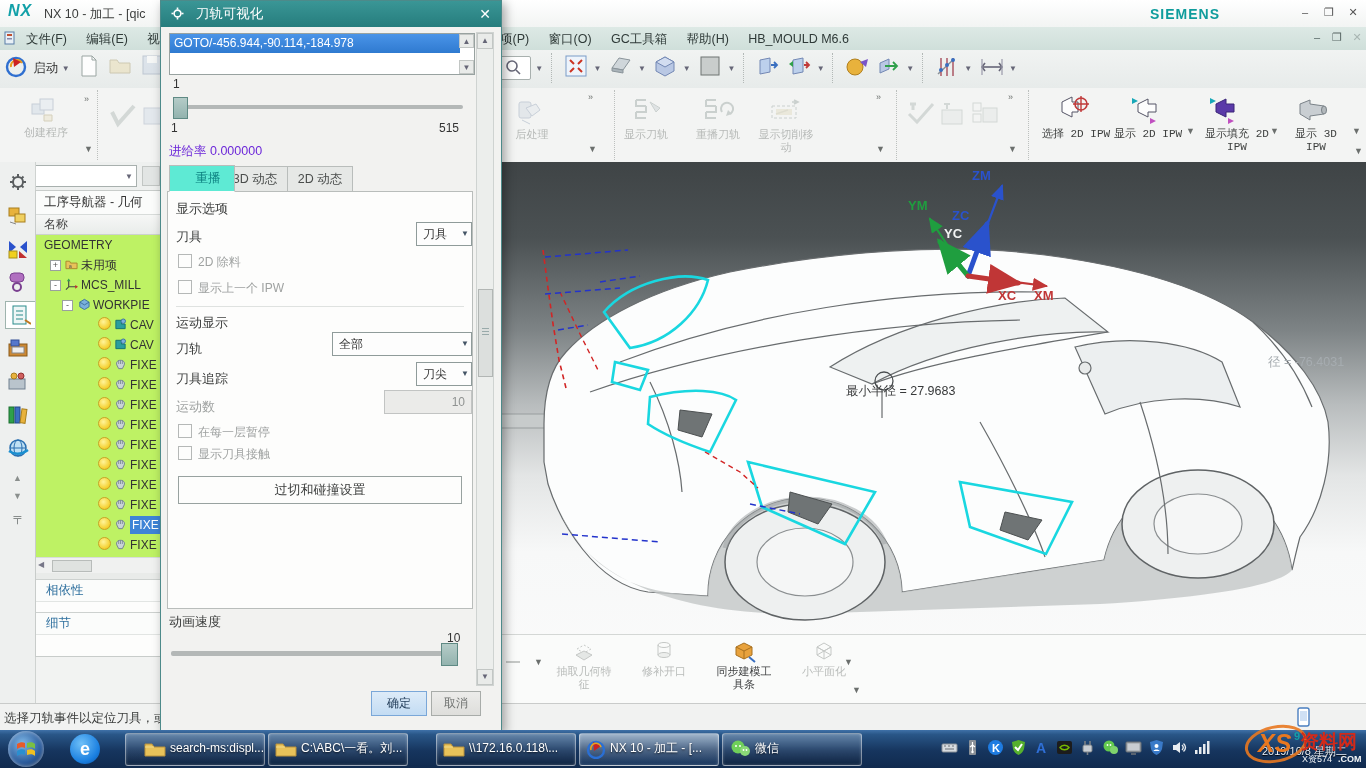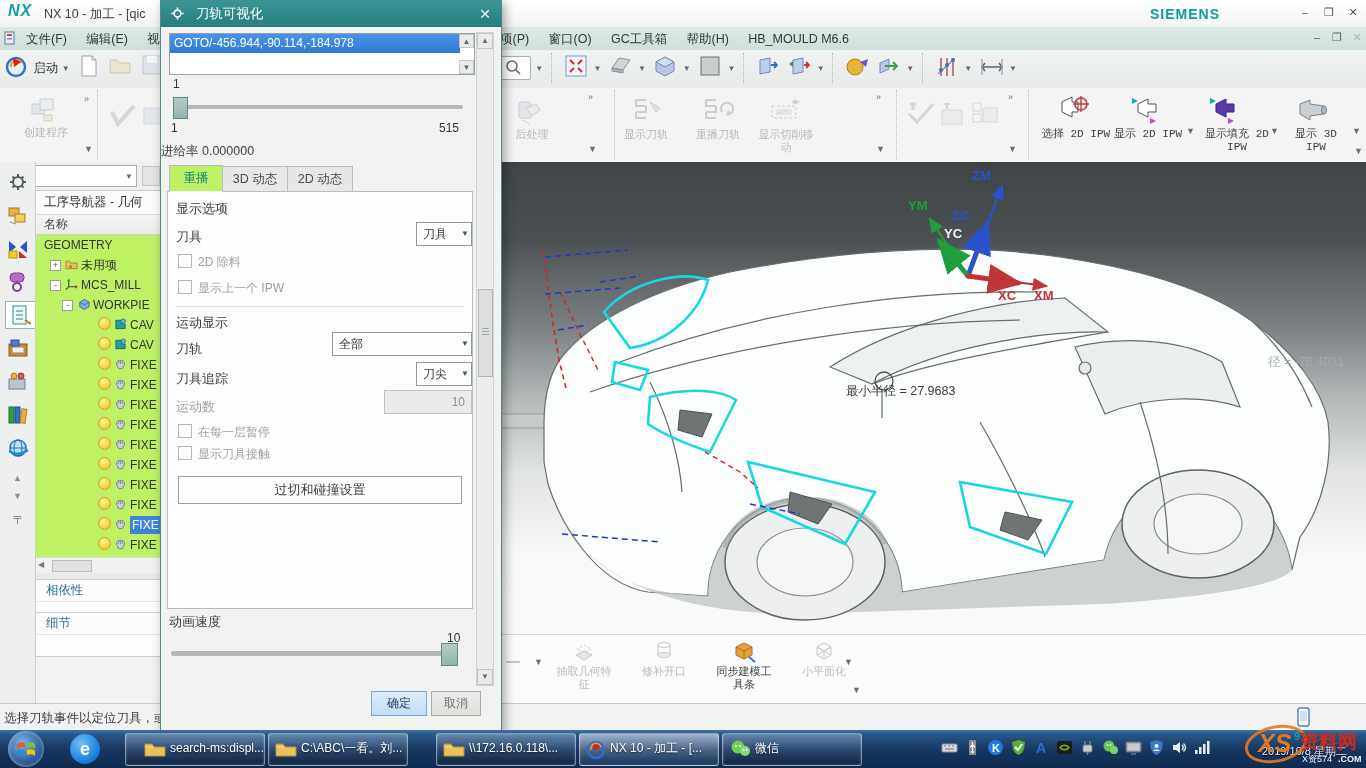--- a/index.html
+++ b/index.html
@@ -27,21 +27,21 @@
   #nav{left:35px;top:190px;width:125px;height:465px;background:#fdfdfc;border:1px solid #c8ccca;}
   .treerow{position:relative;height:20px;line-height:20px;white-space:nowrap;overflow:hidden;font-size:12px;color:#333;}
   .toggle{display:inline-block;width:9px;height:9px;border:1px solid #9aa09e;background:#fff;font-size:9px;line-height:8px;text-align:center;color:#555;vertical-align:1px;}
   .bulb{display:inline-block;width:11px;height:11px;border-radius:50%;background:radial-gradient(circle at 40% 35%,#fff49a,#f4cf2d 70%,#caa21a);border:1px solid #c9a227;vertical-align:-1px;}
   .opic{display:inline-block;width:13px;height:12px;vertical-align:-1px;}
   .collhdr{height:21px;line-height:21px;background:#fbfcfb;border-top:1px solid #cdd1cf;border-bottom:1px solid #e2e5e3;color:#2e6f9e;padding-left:10px;font-size:12.5px;}
   
   #dialog{left:160px;top:0px;width:340px;height:730px;background:#f2f2f0;border:1px solid #4d8a8a;box-shadow:3px 3px 10px rgba(0,0,0,.35);z-index:40;}
   #dlg-title{position:absolute;left:0;top:0;right:0;height:26px;background:linear-gradient(#3a9696,#267d7d);color:#fff;font-size:13.5px;line-height:26px;}
   .dtab{position:absolute;top:0;height:25px;line-height:25px;text-align:center;font-size:12.5px;background:#e6e8e6;border:1px solid #b9bdbb;color:#4a4d4c;}
-  .dtab.active{background:#bef264;border-bottom:1px solid #fdfdfc;color:#0b7f7f;}
+  .dtab.active{background:#5eead4;border-bottom:1px solid #fdfdfc;color:#0b7f7f;padding-left:12px;}
   .cb{display:inline-block;width:12px;height:12px;border:1px solid #b5b8b7;background:#fdfdfc;vertical-align:-2px;margin-right:6px;}
   .dim{color:#9fa2a1;}
   .combo{position:absolute;background:#fdfdfd;border:1px solid #8f9b9a;height:22px;line-height:22px;font-size:12px;color:#333;padding-left:6px;}
   .combo .arr{position:absolute;right:2px;top:0;font-size:8px;color:#456;line-height:22px;}
   .sbtn{position:absolute;width:15px;height:14px;background:#e9ebe9;border:1px solid #c2c6c4;color:#667;font-size:8px;text-align:center;line-height:13px;}
   
   #viewport{left:500px;top:162px;width:866px;height:541px;background:linear-gradient(180deg,#3f4446 0%,#4b5153 14%,#7d8385 31%,#b9bdbe 45%,#e3e5e5 58%,#f7f8f8 72%,#fbfbfb 100%);overflow:hidden;}
   #vp-toolbar{position:absolute;left:0;bottom:0;width:866px;height:68px;background:#fafbfa;border-top:1px solid #d4d7d5;}
   .vlabel{font-size:11px;text-align:center;line-height:13px;color:#b9bcba;}
   .vlabel.on{color:#3f4142;}
@@ -645,21 +645,21 @@
       <div style="height:19px;line-height:19px;padding-left:4px;background:linear-gradient(#4a94e8,#2f7ad0);color:#fff;font-size:12px;white-space:nowrap;overflow:hidden;width:286px;">GOTO/-456.944,-90.114,-184.978</div>
       <span class="sbtn" style="right:0px;top:0px;width:13px;height:12px;">▲</span>
       <span class="sbtn" style="right:0px;bottom:0px;width:13px;height:12px;">▼</span>
     </div>
 
     <span class="abs" style="left:12px;top:76px;color:#333;">1</span>
     <div class="abs" style="left:12px;top:104px;width:290px;height:4px;background:#b4b8b7;border-radius:2px;"></div>
     <div class="abs" style="left:12px;top:96px;width:13px;height:20px;background:linear-gradient(#b5ccc8,#93b3ae);border:1px solid #5f8a84;"></div>
     <span class="abs" style="left:10px;top:120px;color:#333;">1</span>
     <span class="abs" style="left:278px;top:120px;color:#333;">515</span>
-    <span class="abs" style="left:0;top:142px;font-size:12.5px;color:#404040;"><span>进给率</span> <span>0.000000</span></span>
+    <span class="abs" style="left:8px;top:142px;font-size:12.5px;color:#6d28d9;"><span>进给率</span> <span>0.000000</span></span>
 
     <div class="dtab active" style="left:8px;width:52px;top:164px;z-index:2;">重播</div>
     <div class="dtab" style="left:61px;width:64px;top:165px;">3D 动态</div>
     <div class="dtab" style="left:126px;width:64px;top:165px;">2D 动态</div>
 
     <div class="abs" style="left:6px;top:190px;width:304px;height:416px;background:#fdfdfc;border:1px solid #b9bdbb;">
       <span class="abs" style="left:8px;top:8px;font-size:13px;">显示选项</span>
       <span class="abs" style="left:8px;top:36px;font-size:13px;">刀具</span>
       <span class="combo" style="left:248px;top:30px;width:48px;"><span>刀具</span><span class="arr">▼</span></span>
       <div class="abs dim" style="left:10px;top:62px;"><span class="cb"></span><span>2D 除料</span></div>

